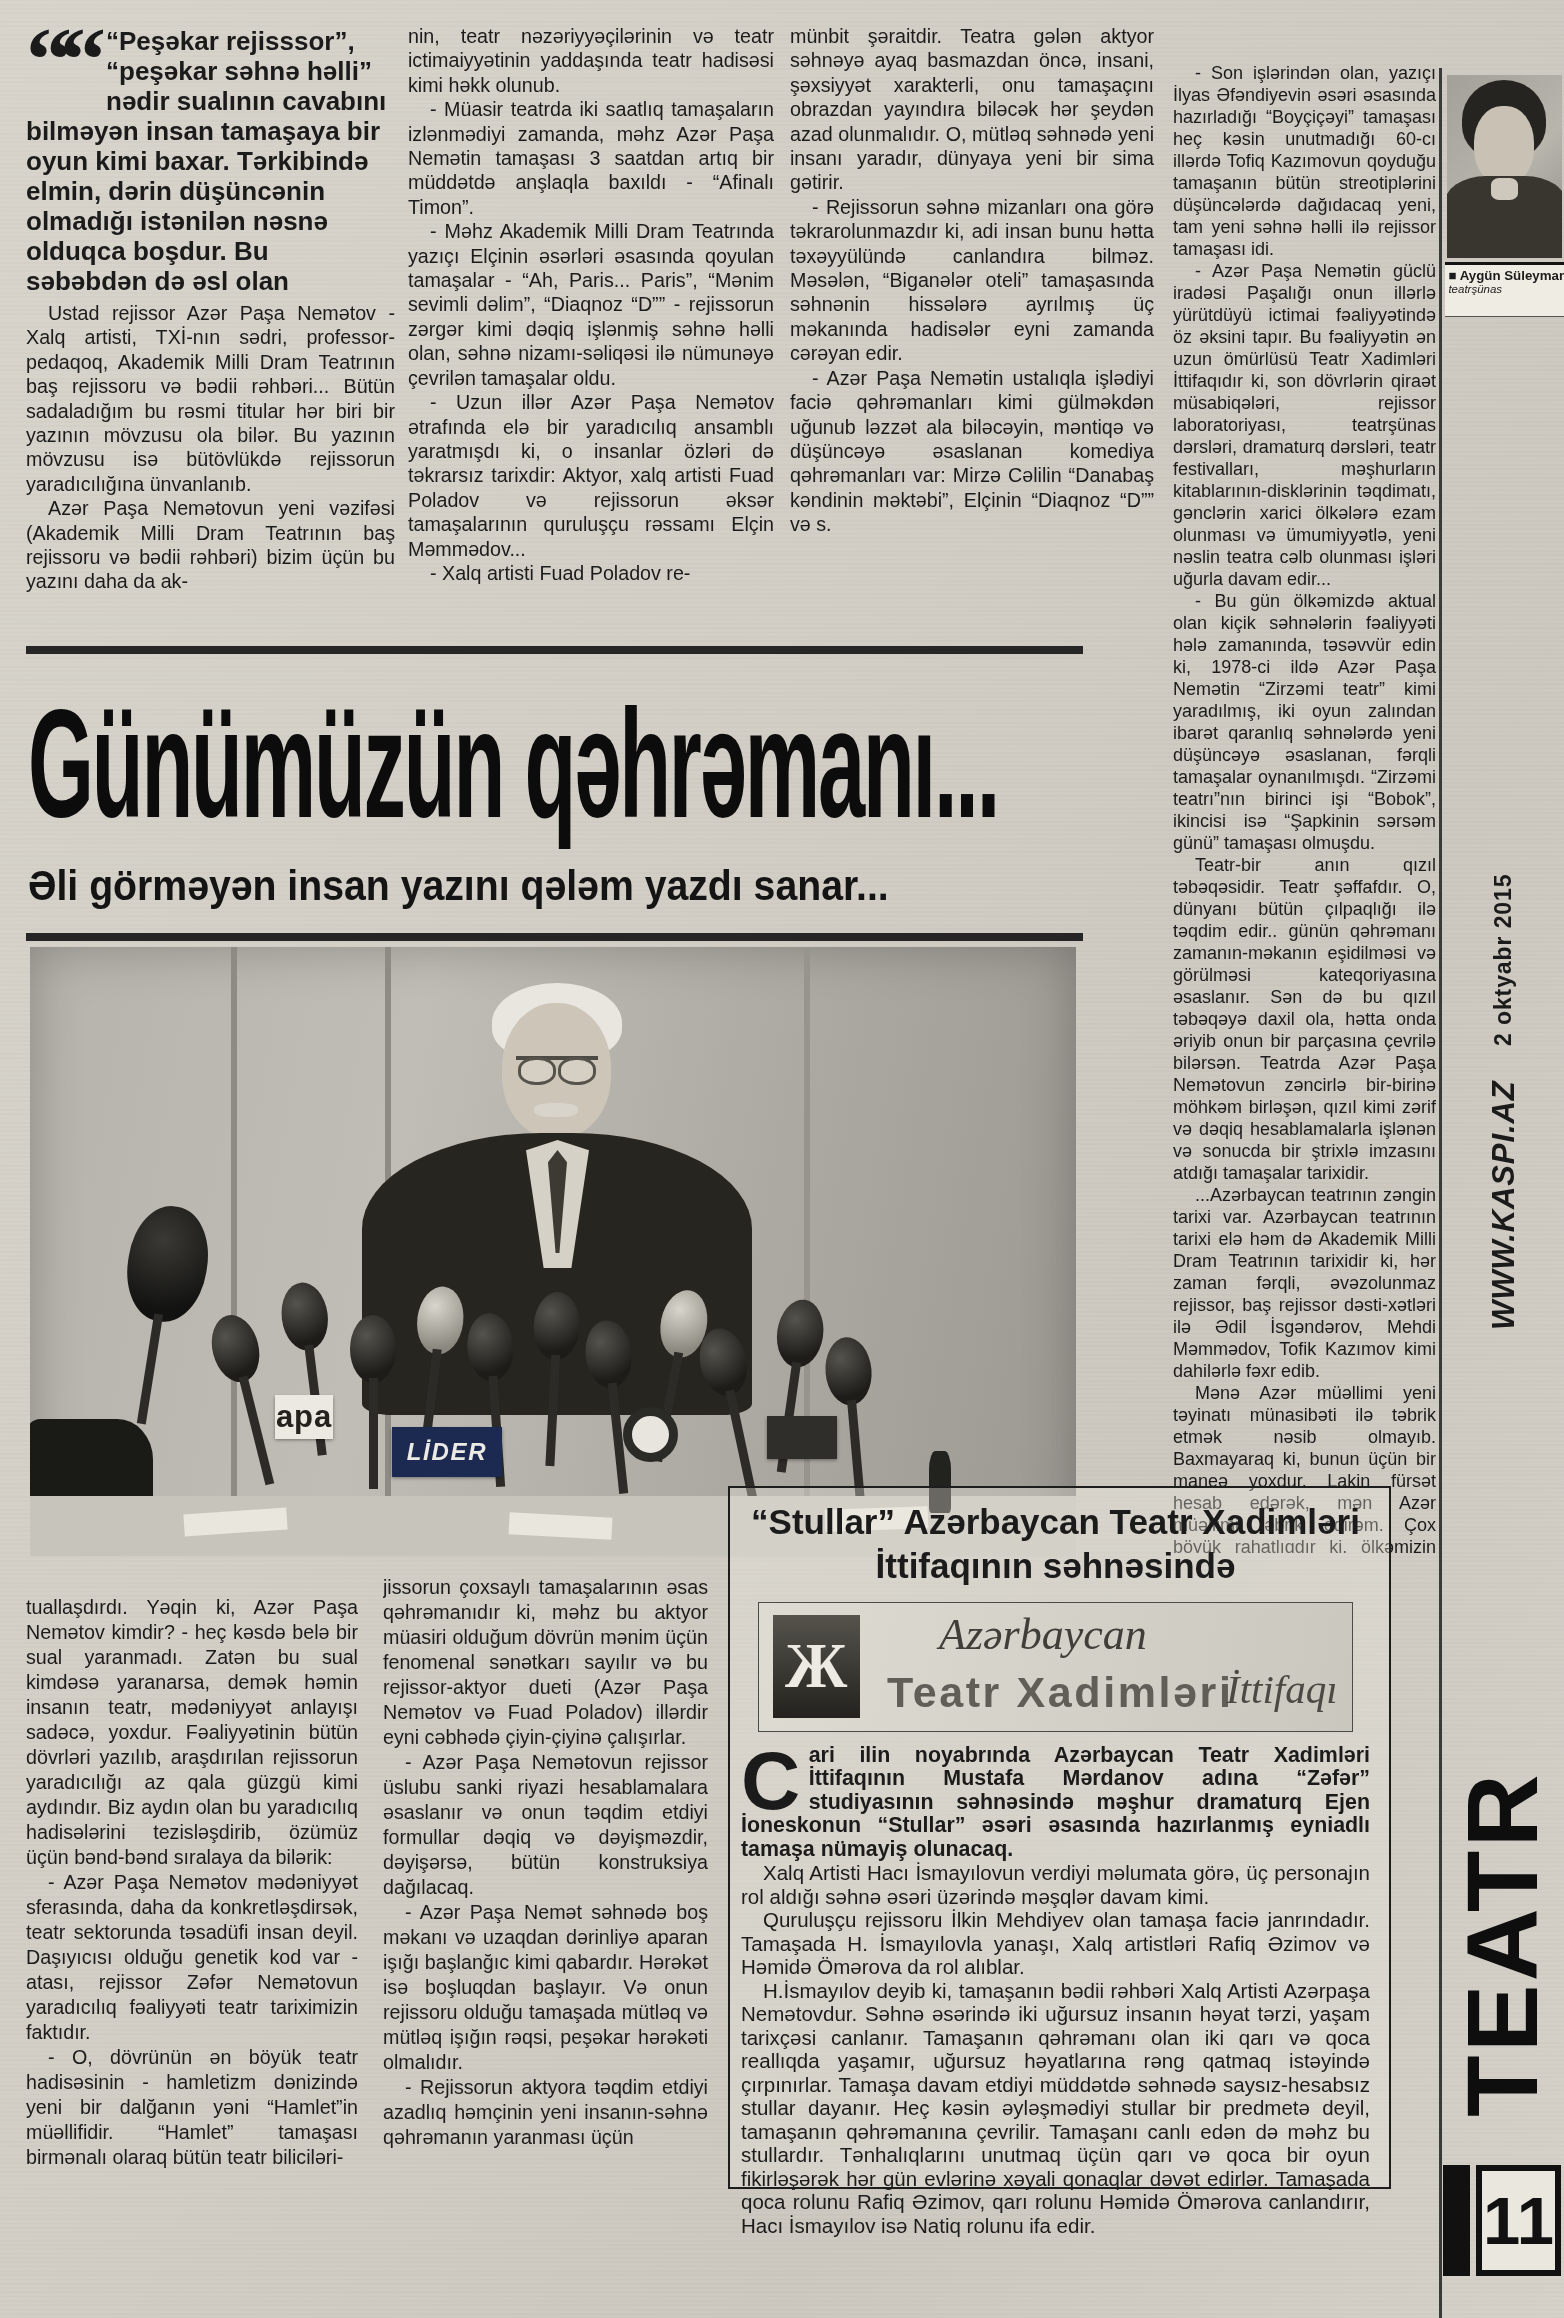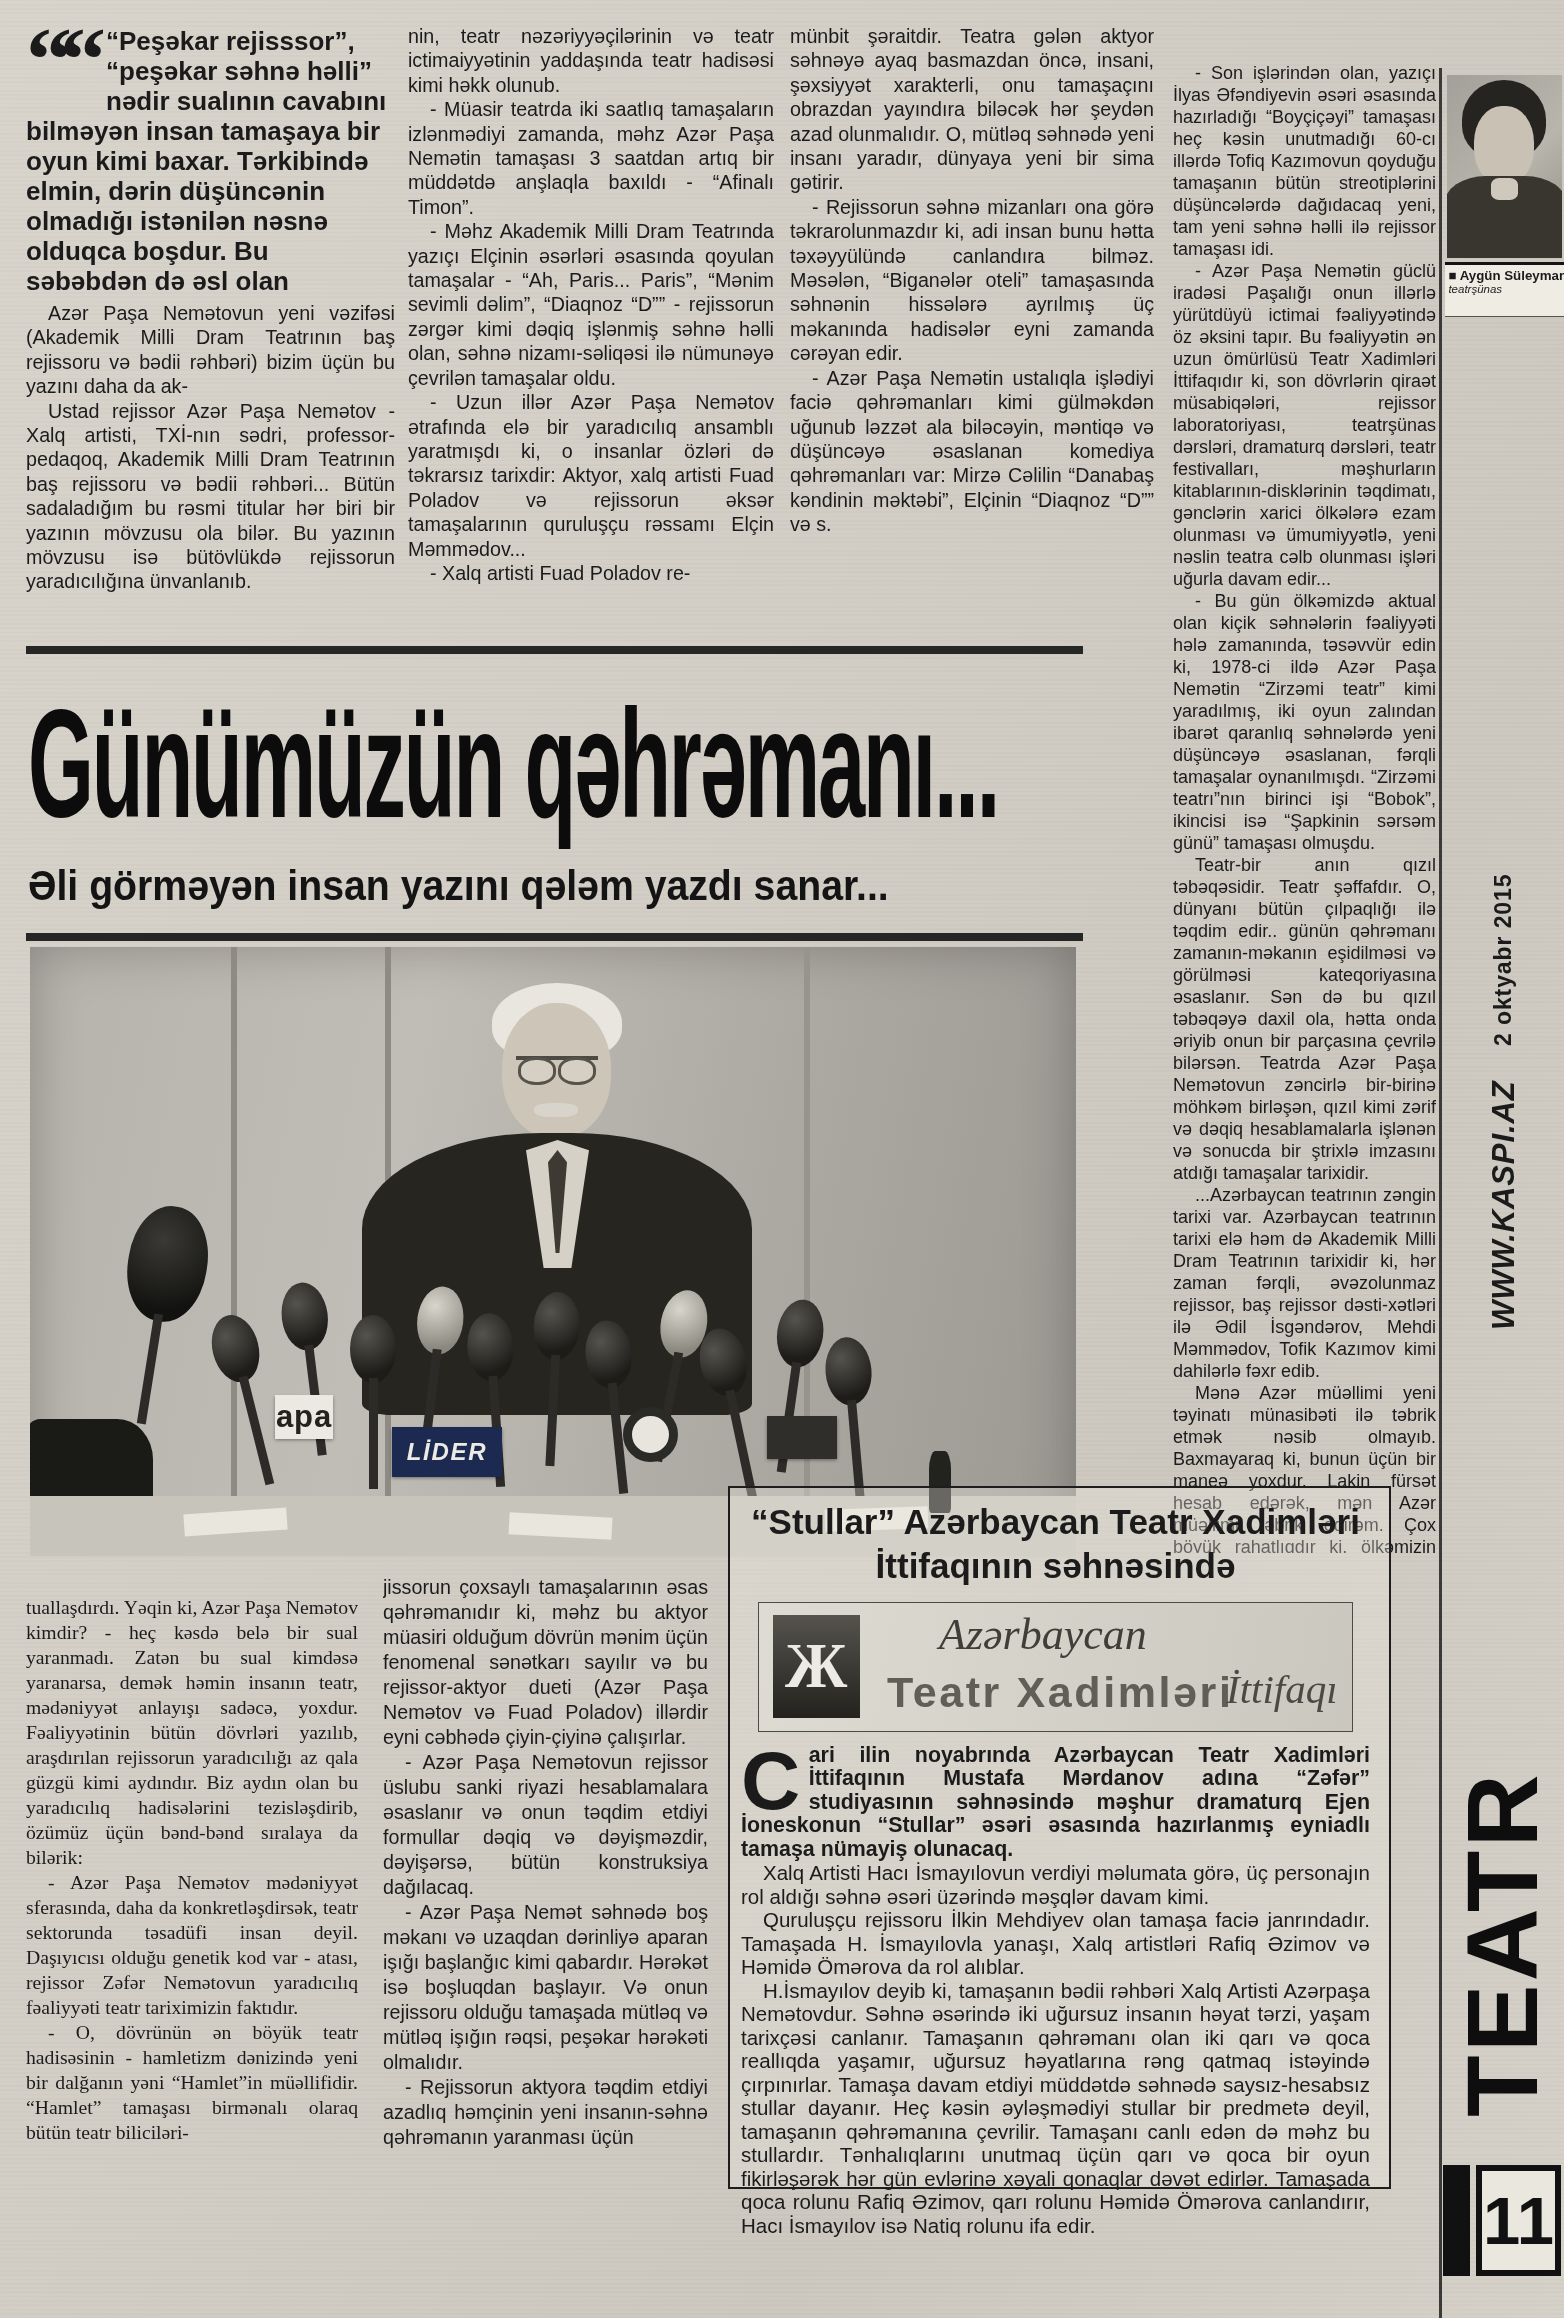--- a/index.html
+++ b/index.html
@@ -142,22 +142,22 @@
 <body>
 
 <div class="page">
 
   <div class="quote">
     <span class="qmark">““</span>
     <span>“Peşəkar rejisssor”, “peşəkar səhnə həlli” nədir sualının cavabını bilməyən insan tamaşaya bir oyun kimi baxar. Tərkibində elmin, dərin düşüncənin olmadığı istənilən nəsnə olduqca boşdur. Bu səbəbdən də əsl olan nədirsə, biz də ondan danışacağıq.</span>
   </div>
 
   <div class="ncol c-top" style="left:26px;top:301px;width:369px;height:339px;">
+    <p>Ustad rejissor Azər Paşa Nemətov - Xalq artisti, TXİ-nın sədri, professor-pedaqoq, Akademik Milli Dram Teatrının baş rejissoru və bədii rəhbəri... Bütün sadaladığım bu rəsmi titular hər biri bir yazının mövzusu ola bilər. Bu yazının mövzusu isə bütövlükdə rejissorun yaradıcılığına ünvanlanıb.</p>
     <p>Azər Paşa Nemətovun yeni vəzifəsi (Akademik Milli Dram Teatrının baş rejissoru və bədii rəhbəri) bizim üçün bu yazını daha da ak-</p>
-    <p>Ustad rejissor Azər Paşa Nemətov - Xalq artisti, TXİ-nın sədri, professor-pedaqoq, Akademik Milli Dram Teatrının baş rejissoru və bədii rəhbəri... Bütün sadaladığım bu rəsmi titular hər biri bir yazının mövzusu ola bilər. Bu yazının mövzusu isə bütövlükdə rejissorun yaradıcılığına ünvanlanıb.</p>
   </div>
 
   <div class="ncol c-top" style="left:408px;top:24px;width:366px;height:616px;">
     <p class="noindent">nin, teatr nəzəriyyəçilərinin və teatr ictimaiyyətinin yaddaşında teatr hadisəsi kimi həkk olunub.</p>
     <p>- Müasir teatrda iki saatlıq tamaşaların izlənmədiyi zamanda, məhz Azər Paşa Nemətin tamaşası 3 saatdan artıq bir müddətdə anşlaqla baxıldı - “Afinalı Timon”.</p>
     <p>- Məhz Akademik Milli Dram Teatrında yazıçı Elçinin əsərləri əsasında qoyulan tamaşalar - “Ah, Paris... Paris”, “Mənim sevimli dəlim”, “Diaqnoz “D”” - rejissorun zərgər kimi dəqiq işlənmiş səhnə həlli olan, səhnə nizamı-səliqəsi ilə nümunəyə çevrilən tamaşalar oldu.</p>
     <p>- Uzun illər Azər Paşa Nemətov ətrafında elə bir yaradıcılıq ansamblı yaratmışdı ki, o insanlar özləri də təkrarsız tarixdir: Aktyor, xalq artisti Fuad Poladov və rejissorun əksər tamaşalarının quruluşçu rəssamı Elçin Məmmədov...</p>
     <p>- Xalq artisti Fuad Poladov re-</p>
   </div>
 
@@ -251,21 +251,21 @@
     <div class="flag flag-dark"></div>
 
     <div class="table">
       <div class="paper pp1"></div>
       <div class="paper pp2"></div>
       <div class="paper pp3"></div>
     </div>
     <div class="bottle"></div>
   </div>
 
-  <div class="ncol c-bottom" style="left:26px;top:1595px;width:332px;height:718px;font-family:Liberation Serif, serif;">
+  <div class="ncol c-bottom" style="left:26px;top:1595px;width:332px;height:718px;">
     <p class="noindent">tuallaşdırdı. Yəqin ki, Azər Paşa Nemətov kimdir? - heç kəsdə belə bir sual yaranmadı. Zatən bu sual kimdəsə yaranarsa, demək həmin insanın teatr, mədəniyyət anlayışı sadəcə, yoxdur. Fəaliyyətinin bütün dövrləri yazılıb, araşdırılan rejissorun yaradıcılığı az qala güzgü kimi aydındır. Biz aydın olan bu yaradıcılıq hadisələrini tezisləşdirib, özümüz üçün bənd-bənd sıralaya da bilərik:</p>
     <p>- Azər Paşa Nemətov mədəniyyət sferasında, daha da konkretləşdirsək, teatr sektorunda təsadüfi insan deyil. Daşıyıcısı olduğu genetik kod var - atası, rejissor Zəfər Nemətovun yaradıcılıq fəaliyyəti teatr tariximizin faktıdır.</p>
     <p>- O, dövrünün ən böyük teatr hadisəsinin - hamletizm dənizində yeni bir dalğanın yəni “Hamlet”in müəllifidir. “Hamlet” tamaşası birmənalı olaraq bütün teatr biliciləri-</p>
   </div>
 
   <div class="ncol c-bottom" style="left:383px;top:1575px;width:325px;height:739px;">
     <p class="noindent">jissorun çoxsaylı tamaşalarının əsas qəhrəmanıdır ki, məhz bu aktyor müasiri olduğum dövrün mənim üçün fenomenal sənətkarı sayılır və bu rejissor-aktyor dueti (Azər Paşa Nemətov və Fuad Poladov) illərdir eyni cəbhədə çiyin-çiyinə çalışırlar.</p>
     <p>- Azər Paşa Nemətovun rejissor üslubu sanki riyazi hesablamalara əsaslanır və onun təqdim etdiyi formullar dəqiq və dəyişməzdir, dəyişərsə, bütün konstruksiya dağılacaq.</p>
     <p>- Azər Paşa Nemət səhnədə boş məkanı və uzaqdan dərinliyə aparan işığı başlanğıc kimi qabardır. Hərəkət isə boşluqdan başlayır. Və onun rejissoru olduğu tamaşada mütləq və mütləq işığın rəqsi, peşəkar hərəkəti olmalıdır.</p>
     <p>- Rejissorun aktyora təqdim etdiyi azadlıq həmçinin yeni insanın-səhnə qəhrəmanın yaranması üçün</p>

